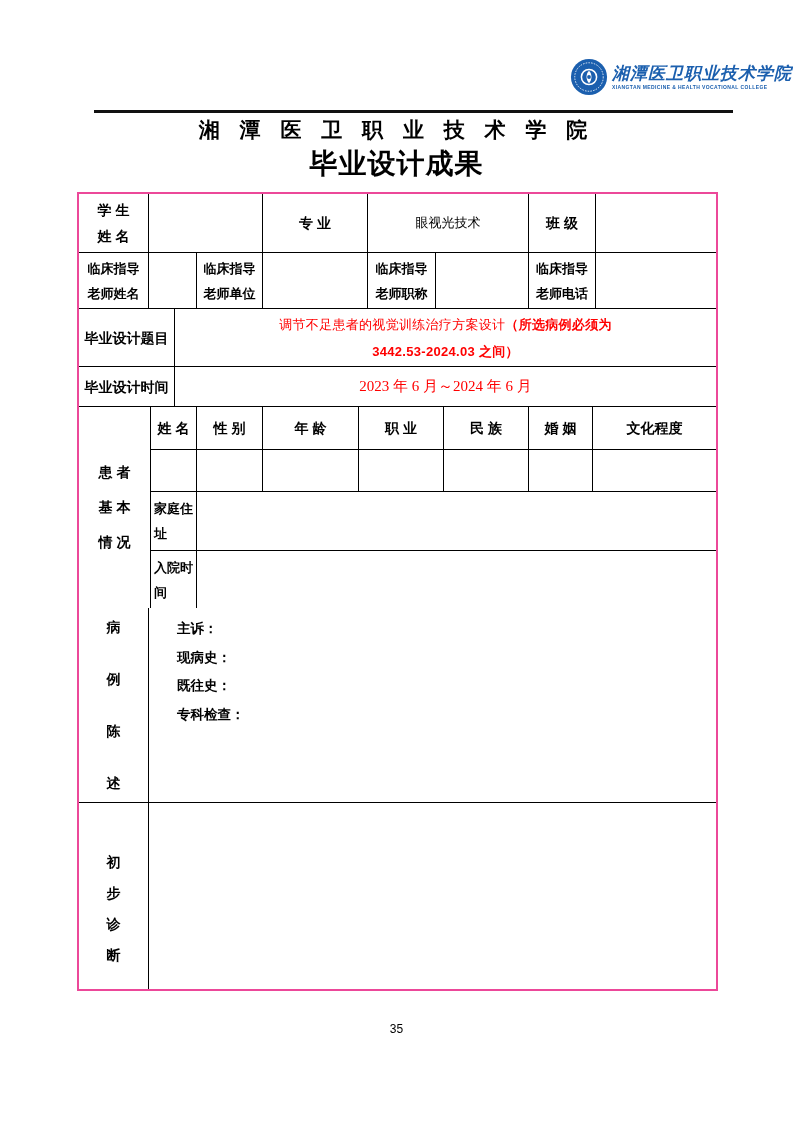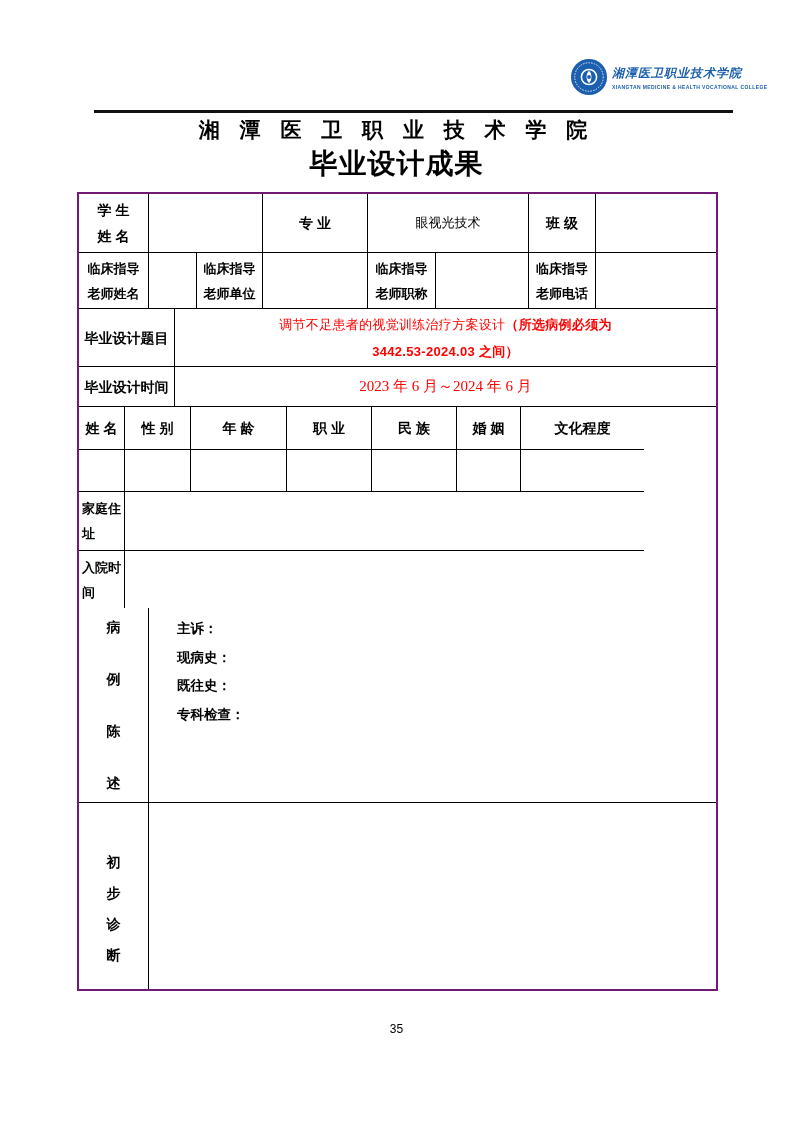--- a/index.html
+++ b/index.html
@@ -7,41 +7,41 @@
   body {
     width:793px; height:1122px; position:relative;
     font-family:"Liberation Sans", sans-serif;
     color:#000;
   }
   
   .logo-group { position:absolute; left:570px; top:58px; display:flex; align-items:center; }
   .logo-badge { width:38px; height:38px; flex:0 0 38px; }
   .logo-texts { margin-left:4px; display:flex; flex-direction:column; }
   .logo-cn {
-    color:#1b5fae; font-size:12px; font-weight:bold; font-style:italic;
+    color:#1b5fae; font-size:17px; font-weight:bold; font-style:italic;
     letter-spacing:1px; line-height:19px; white-space:nowrap;
     font-family:"Liberation Serif", serif;
   }
   .logo-en {
     color:#1b5fae; font-size:5px; letter-spacing:0.4px; white-space:nowrap;
     margin-top:1px; font-weight:bold;
   }
   .header-rule { position:absolute; left:94px; top:110px; width:639px; height:3px; background:#111; }
   .doc-title {
     position:absolute; left:0; top:116px; width:100%;
     text-align:center; font-size:21px; font-weight:bold; letter-spacing:7px;
   }
   .doc-subtitle {
     position:absolute; left:0; top:145px; width:100%;
     text-align:center; font-size:28px; font-weight:bold; letter-spacing:1px;
   }
   
   .tbl {
     position:absolute; left:77px; top:192px; width:641px;
-    border:2px solid #701a75; background:#fff;
+    border:2px solid #ec4899; background:#fff;
   }
   .trow { display:flex; width:100%; }
   .cell {
     border-right:1px solid #000; border-bottom:1px solid #000;
     display:flex; align-items:center; justify-content:center;
     overflow:hidden;
   }
   .cell.last { border-right:none; }
   .cell.nb { border-bottom:none; }
   .lbl { font-weight:bold; font-size:14px; text-align:center; white-space:pre-line; line-height:26px; }
@@ -138,20 +138,25 @@
   <div class="trow" style="height:40px;">
     <div class="cell" style="flex:0 0 96px;">
         <div class="lbl">毕业设计时间</div>
       </div>
     <div class="cell last time-cell red" style="flex:0 0 541px;">
         <span>2023 年 6 月～2024 年 6 月</span>
       </div>
   </div>
 
   <div class="trow" style="height:201px;">
+    <div class="cell nb" style="flex:0 0 72px;">
+        <div class="vlabel3">患 者
+基 本
+情 况</div>
+      </div>
     <div class="nest">
       <div class="trow" style="height:43px;">
         <div class="cell" style="flex:0 0 46px;">
             <div class="lbl">姓 名</div>
           </div>
         <div class="cell" style="flex:0 0 66px;">
             <div class="lbl">性 别</div>
           </div>
         <div class="cell" style="flex:0 0 96px;">
             <div class="lbl">年 龄</div>

